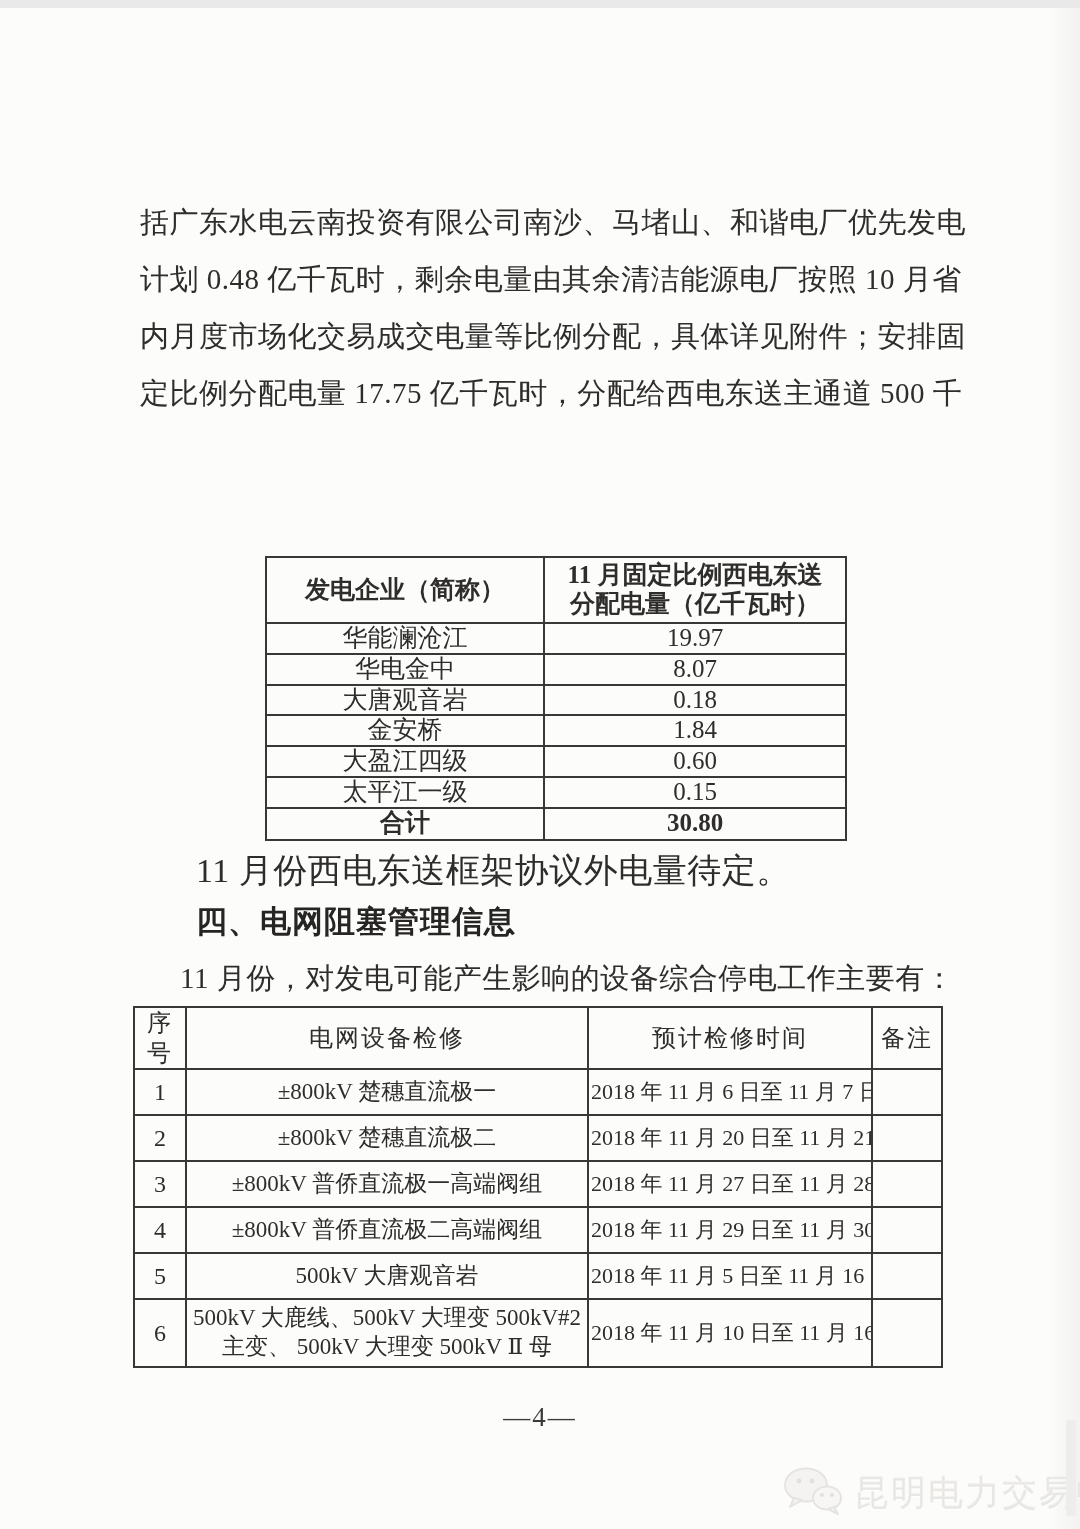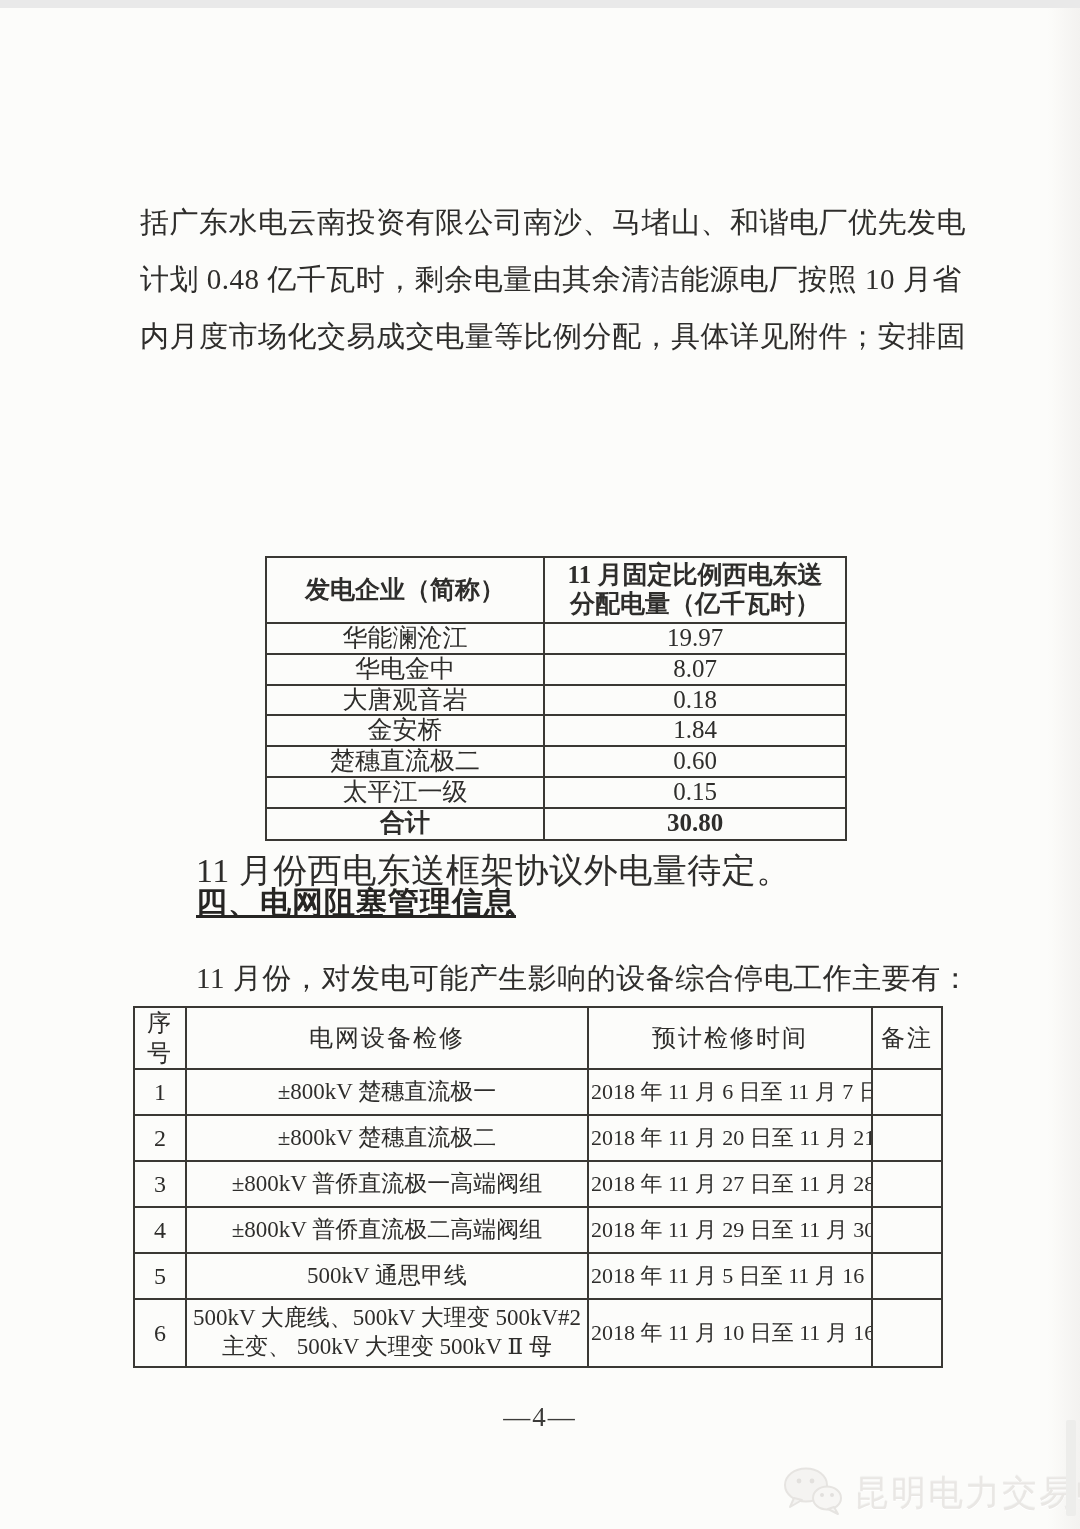--- a/index.html
+++ b/index.html
@@ -33,25 +33,25 @@
   .t1 th{font-weight:bold;font-size:25px;}
   .t1 tbody tr{height:29px;}
   .t1 tbody td{font-size:25px;}
   .t1 .total-row{height:32px;}
   .t1 .total-row td{font-weight:bold;}
   .col-company{width:278px;}
   .col-amount{width:302px;}
   
   .note{position:absolute;left:196px;top:840px;font-size:34px;letter-spacing:.5px;text-align:right;}
   .sec-heading{
-    position:absolute;left:196px;top:874px;
+    position:absolute;left:196px;top:893px;
     font-family:"Liberation Sans","DejaVu Sans",sans-serif;
-    font-weight:bold;font-size:31px;letter-spacing:1px;color:#262523;text-decoration:underline;
-  }
-  .intro{position:absolute;left:196px;top:951px;font-size:29px;letter-spacing:.5px;}
+    font-weight:bold;font-size:31px;letter-spacing:1px;color:#262523;
+  }
+  .intro{position:absolute;left:180px;top:951px;font-size:29px;letter-spacing:.5px;}
   
   .t2{
     position:absolute;left:133px;top:998px;width:808px;
     border-collapse:collapse;table-layout:fixed;
   }
   .t2 th,.t2 td{
     border:2px solid #3a3834;text-align:center;vertical-align:middle;
     padding:0 2px;line-height:1.25;
   }
   .t2 thead tr{height:46px;}
@@ -88,20 +88,21 @@
 </style>
 </head>
 <body>
 
 <div class="page">
 
   <div class="para">
     <div class="para-line">括广东水电云南投资有限公司南沙、马堵山、和谐电厂优先发电</div>
     <div class="para-line">计划 0.48 亿千瓦时，剩余电量由其余清洁能源电厂按照 10 月省</div>
     <div class="para-line">内月度市场化交易成交电量等比例分配，具体详见附件；安排固</div>
+    <div class="para-line">定比例分配电量 17.75 亿千瓦时，分配给西电东送主通道 500 千</div>
   </div>
 
   <table class="t1">
     <colgroup>
         <col class="col-company">
         <col class="col-amount">
       </colgroup>
     <thead>
       <tr>
         <th>
@@ -124,21 +125,21 @@
       </tr>
       <tr>
         <td>大唐观音岩</td>
         <td>0.18</td>
       </tr>
       <tr>
         <td>金安桥</td>
         <td>1.84</td>
       </tr>
       <tr>
-        <td>楚穗直流极二</td>
+        <td>大盈江四级</td>
         <td>0.60</td>
       </tr>
       <tr>
         <td>太平江一级</td>
         <td>0.15</td>
       </tr>
       <tr class="total-row">
         <td>合计</td>
         <td>30.80</td>
       </tr>
@@ -186,21 +187,21 @@
         <td class="td-remark"></td>
       </tr>
       <tr>
         <td class="td-index">4</td>
         <td class="td-equip">±800kV 普侨直流极二高端阀组</td>
         <td class="td-time">2018 年 11 月 29 日至 11 月 30 日</td>
         <td class="td-remark"></td>
       </tr>
       <tr>
         <td class="td-index">5</td>
-        <td class="td-equip">500kV 通思甲线</td>
+        <td class="td-equip">500kV 大唐观音岩</td>
         <td class="td-time">2018 年 11 月 5 日至 11 月 16 日</td>
         <td class="td-remark"></td>
       </tr>
       <tr class="row-tall">
         <td class="td-index">6</td>
         <td class="td-equip">500kV 大鹿线、500kV 大理变 500kV#2 主变、 500kV 大理变 500kV Ⅱ 母</td>
         <td class="td-time">2018 年 11 月 10 日至 11 月 16 日</td>
         <td class="td-remark"></td>
       </tr>
     </tbody>

